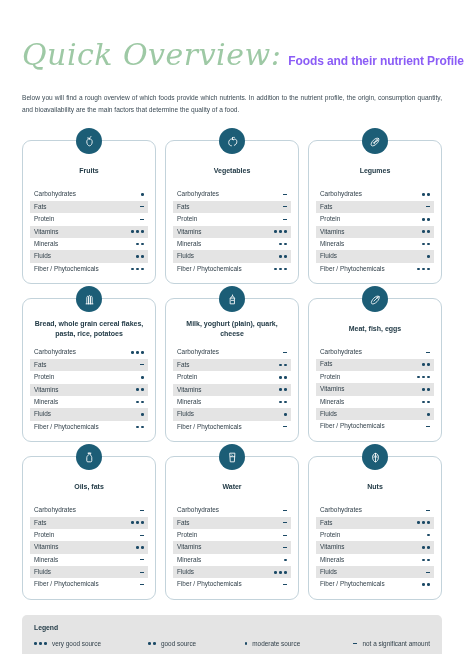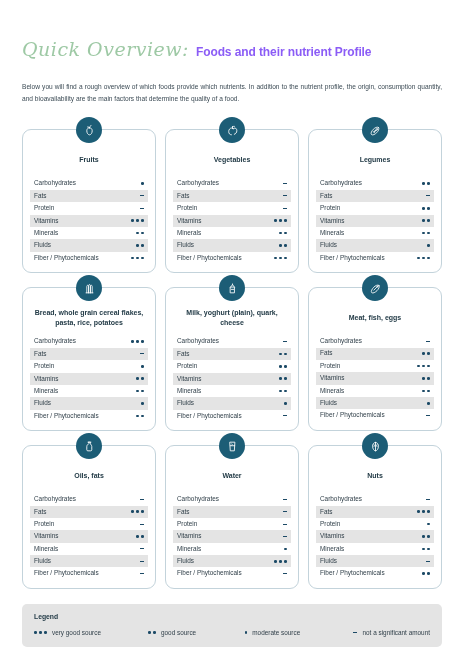--- a/index.html
+++ b/index.html
@@ -28,21 +28,21 @@
   }
   .title-line {
     display: flex;
     align-items: baseline;
     gap: 7px;
     white-space: nowrap;
   }
   .title-script {
     font-family: "DejaVu Serif", serif;
     font-style: italic;
-    font-size: 19px;
+    font-size: 30px;
     font-weight: 400;
     color: #9ec9a5;
     letter-spacing: 0.5px;
     line-height: 1;
   }
   .title-bold {
     font-family: "Liberation Sans", sans-serif;
     font-size: 12px;
     font-weight: bold;
     color: #8b5cf6;

